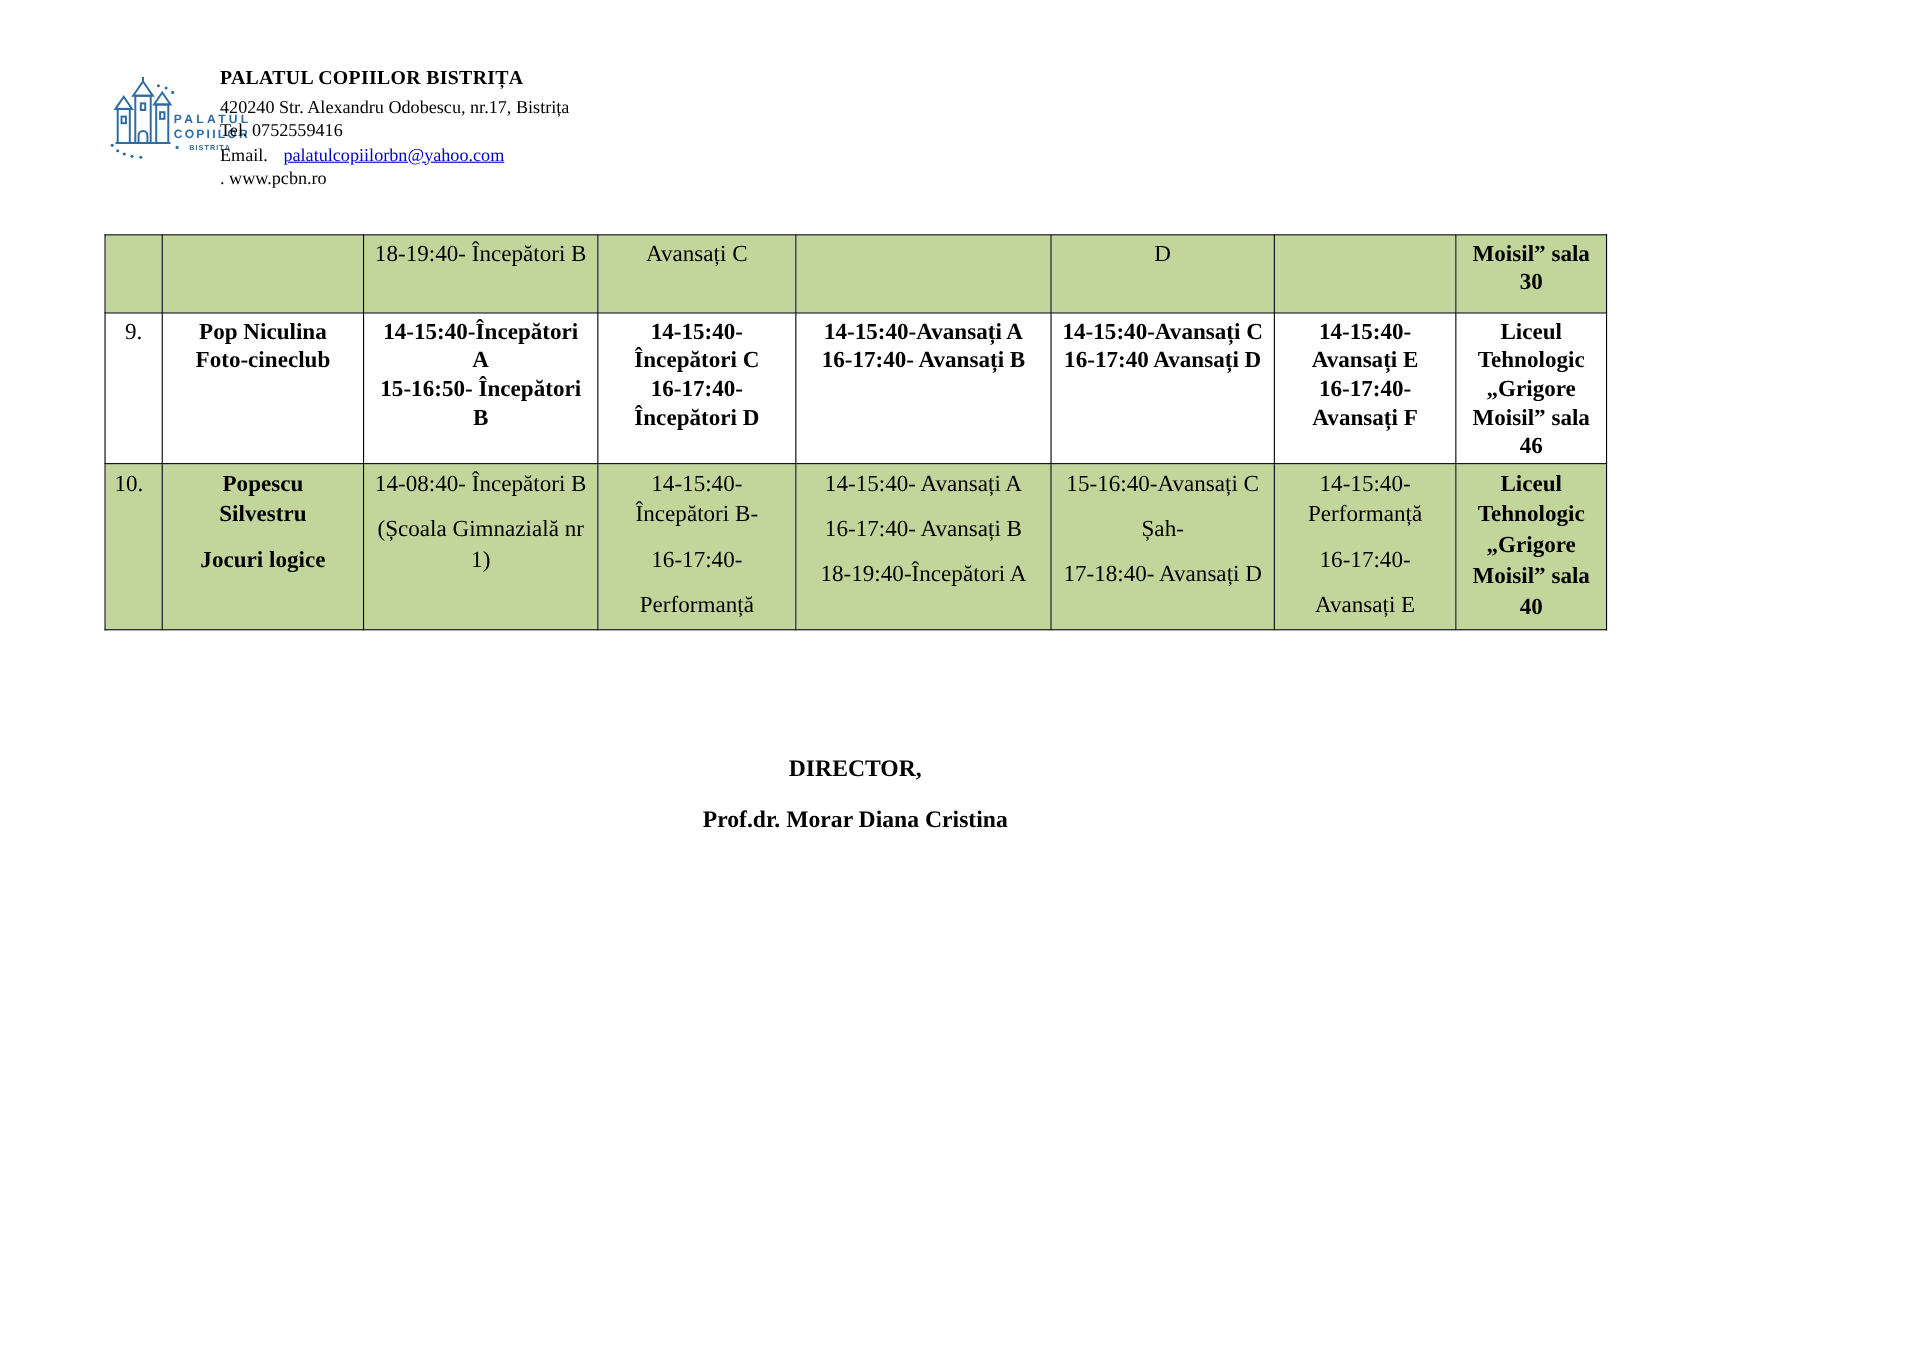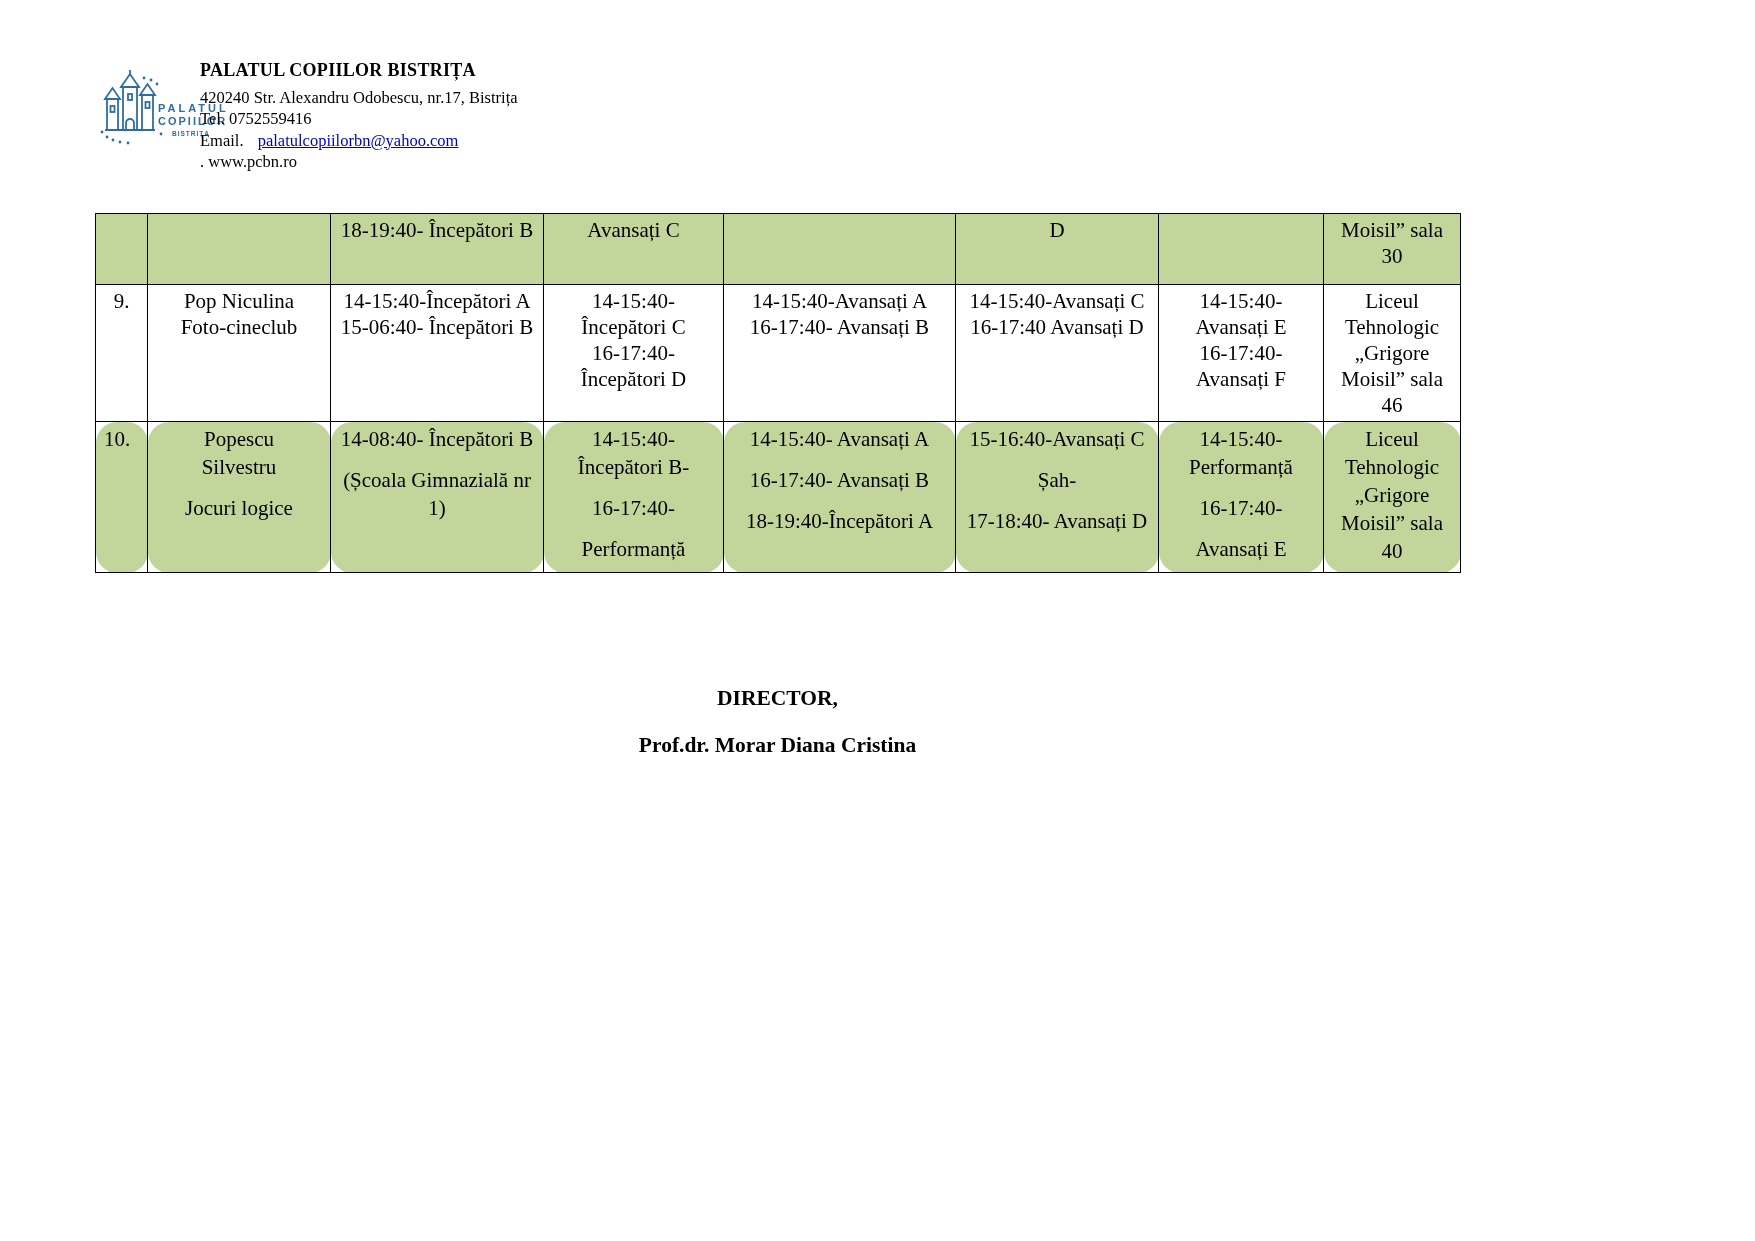--- a/index.html
+++ b/index.html
@@ -38,23 +38,23 @@
     border:1.5px solid #000;
     vertical-align:top;
     padding:3px 8px;
     overflow:hidden;
   }
   tr.green td{background:var(--table-green,#c2d69b);}
   tr.r-cont{height:71px;}
   tr.r-9{height:125px;}
   tr.r-10{height:151px;}
   tr.r-cont td, tr.r-9 td{line-height:26px;text-align:center;}
-  tr.r-10 td{line-height:28px;text-align:center;border-radius:21px;}
+  tr.r-10 td{line-height:28px;text-align:center;}
   tr.r-10 td.tl{text-align:left;}
-  td.b{font-weight:normal;}
+  td.b{font-weight:bold;}
   .para{white-space:pre-line;}
   tr.r-10 .para + .para{margin-top:13px;}
   
   .sign{
     position:absolute;left:95px;width:1365px;
     text-align:center;font-weight:bold;font-size:21.5px;
   }
   .sign.role{top:686px;}
   .sign.name{top:733px;}
 </style>
@@ -143,21 +143,21 @@
     <tr class="r-9">
       <td>
           <div class="para">9.</div>
         </td>
       <td class="b">
           <div class="para">Pop Niculina</div>
           <div class="para">Foto-cineclub</div>
         </td>
       <td class="b">
           <div class="para">14-15:40-Începători A</div>
-          <div class="para">15-06:40- Începători B</div>
+          <div class="para">15-16:50- Începători B</div>
         </td>
       <td class="b">
           <div class="para">14-15:40- Începători C</div>
           <div class="para">16-17:40- Începători D</div>
         </td>
       <td class="b">
           <div class="para">14-15:40-Avansați A</div>
           <div class="para">16-17:40- Avansați B</div>
         </td>
       <td class="b">

